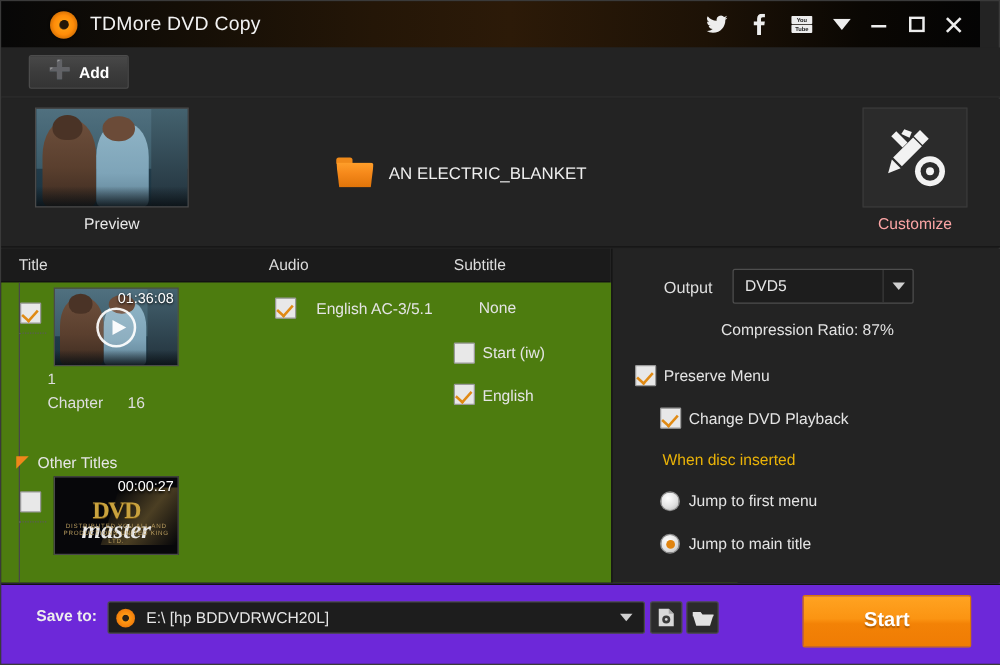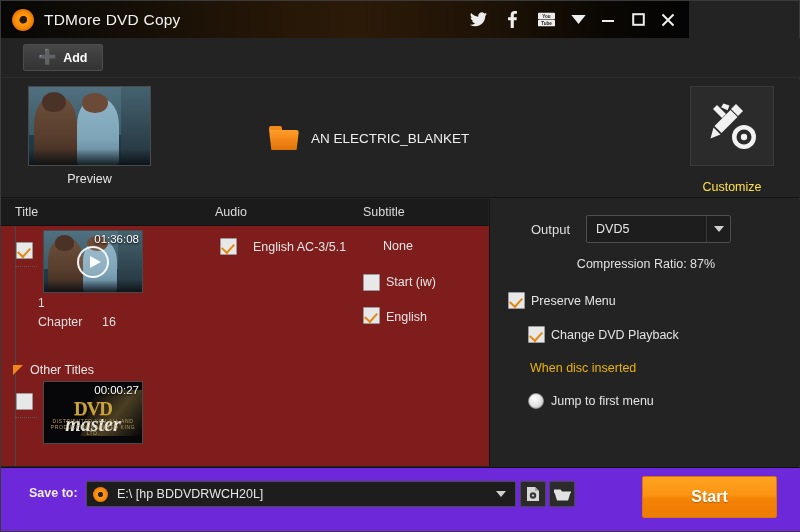--- a/index.html
+++ b/index.html
@@ -11,24 +11,24 @@
   }
   #app {
     position: relative;
     width: 800px; height: 532px;
     background: #232323;
     border: 1px solid #3a3a3a;
   }
 
   
   #titlebar {
-    position: absolute; left: 0; top: 0; width: 688px; height: 37px;
+    position: absolute; left: 0; top: 0; width: 783px; height: 37px;
     background: linear-gradient(to right, #070707 0%, #140e06 18%, #241607 38%,
                                 #2c1a08 52%, #1d1206 72%, #0a0703 88%, #040404 100%);
-    display: flex; align-items: center;
+    display: flex; align-items: center; padding-left: 28px;
   }
   #app-icon {
     width: 22px; height: 22px; margin-left: 11px; border-radius: 50%;
     background: radial-gradient(circle at 50% 50%, #3a2a14 0%, #3a2a14 20%,
                 #ff9a10 26%, #ff8c08 50%, #c96a05 78%, #6b3a03 100%);
     box-shadow: 0 0 2px #000;
     position: relative; flex: 0 0 auto;
   }
   #app-icon::after {
     content: ""; position: absolute; left: 50%; top: 50%;
@@ -123,38 +123,38 @@
   .arrow-chev svg { display:block; }
 
   #customize-block {
     position: absolute; right: 27px; top: 7px; width: 84px; text-align: center;
     cursor: pointer;
   }
   #customize-icon {
     width: 84px; height: 80px; background: #2b2b2b; border: 1px solid #3a3a3a;
     display: flex; align-items: center; justify-content: center;
   }
-  #customize-label { color: #fde047; font-size: 12.5px; margin-top: 14px; }
+  #customize-label { color: #fca5a5; font-size: 12.5px; margin-top: 6px; }
 
   
   #colhead {
     position: absolute; left: 0; top: 198px; width: 487px; height: 27px;
     background: #1b1b1b; border-bottom: 1px solid #111;
   }
   #colhead span {
     position: absolute; top: 6px; color: #dcdcdc; font-size: 12.5px;
   }
   .ch-title { left: 14px; }
   .ch-audio { left: 214px; }
   .ch-sub   { left: 362px; }
 
   
   #listarea {
     position: absolute; left: 0; top: 225px; width: 589px; height: 240px;
-    background: #7f1d1d; overflow: hidden;
+    background: #4d7c0f; overflow: hidden;
   }
   #tree-line {
     position: absolute; left: 14px; top: 0; width: 1px; height: 240px;
     background: #474747;
   }
   .dot-h {
     position: absolute; left: 14px; width: 22px; height: 1px;
     border-top: 1px dotted #5a5a5a;
   }
 
@@ -552,20 +552,24 @@
       <div class="checkbox checked"></div>
       <div class="lbl">Change DVD Playback</div>
     </div>
 
     <div id="when-inserted">When disc inserted</div>
 
     <div class="radio-row" id="radio-first">
       <div class="radio"></div>
       <div class="lbl">Jump to first menu</div>
     </div>
+    <div class="radio-row" id="radio-main">
+      <div class="radio on"></div>
+      <div class="lbl">Jump to main title</div>
+    </div>
   </div>
 
   <div id="bottombar">
     <div id="saveto-label">Save to:</div>
     <div id="saveto-field">
       <div id="saveto-disc"></div>
       <div id="saveto-value">E:\ [hp BDDVDRWCH20L]</div>
       <div id="saveto-caret"></div>
     </div>
     <div class="icon-btn" id="iso-button">

